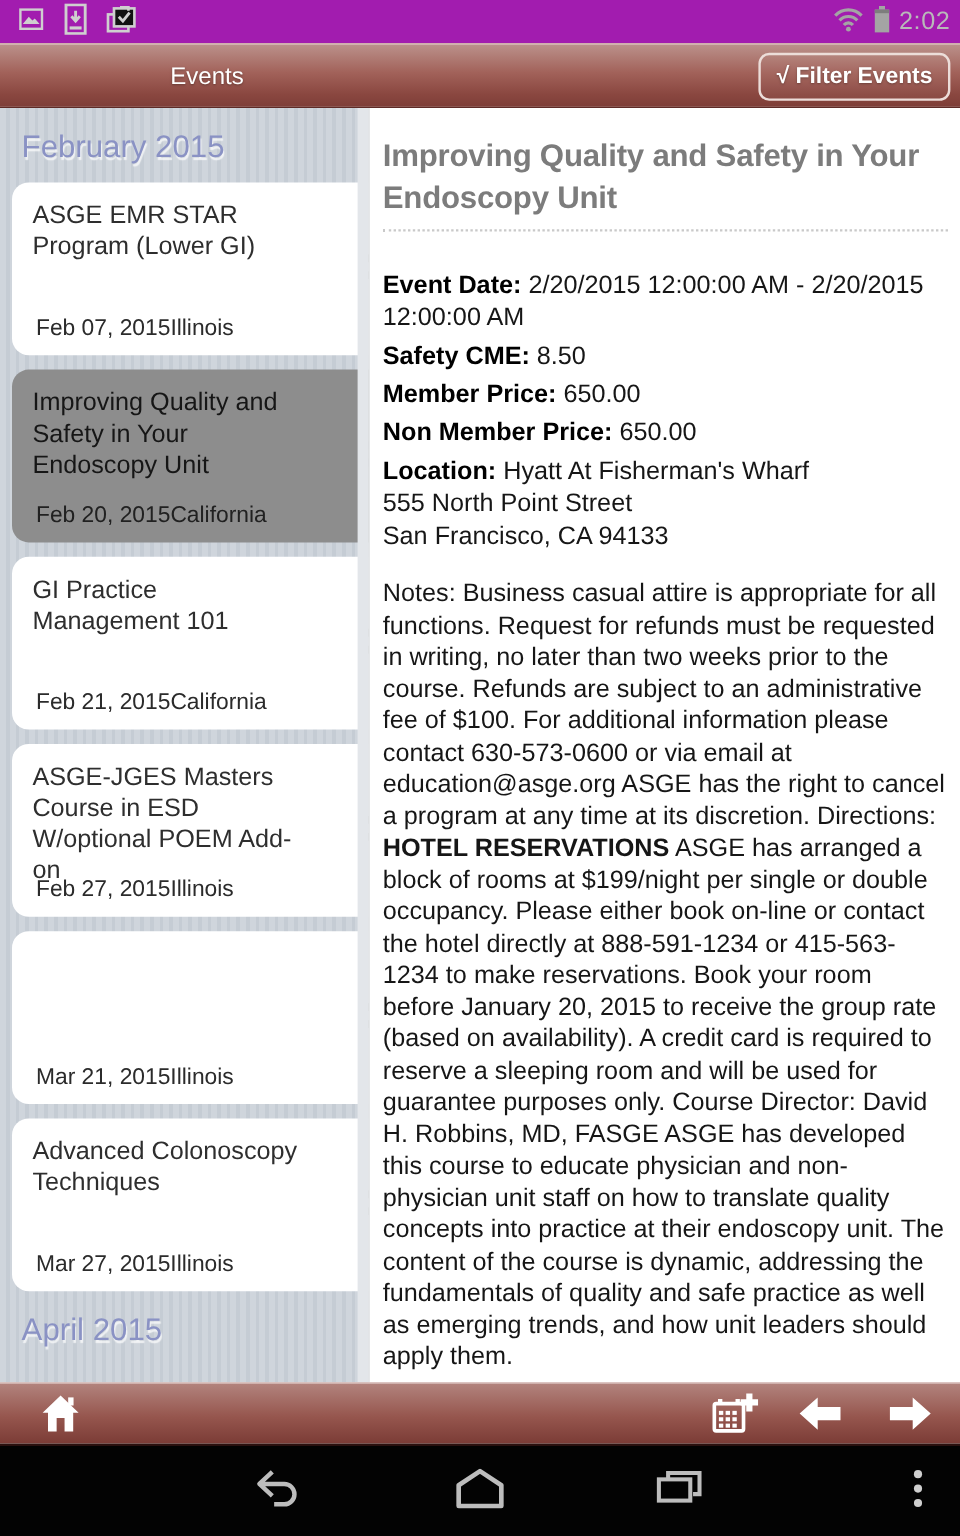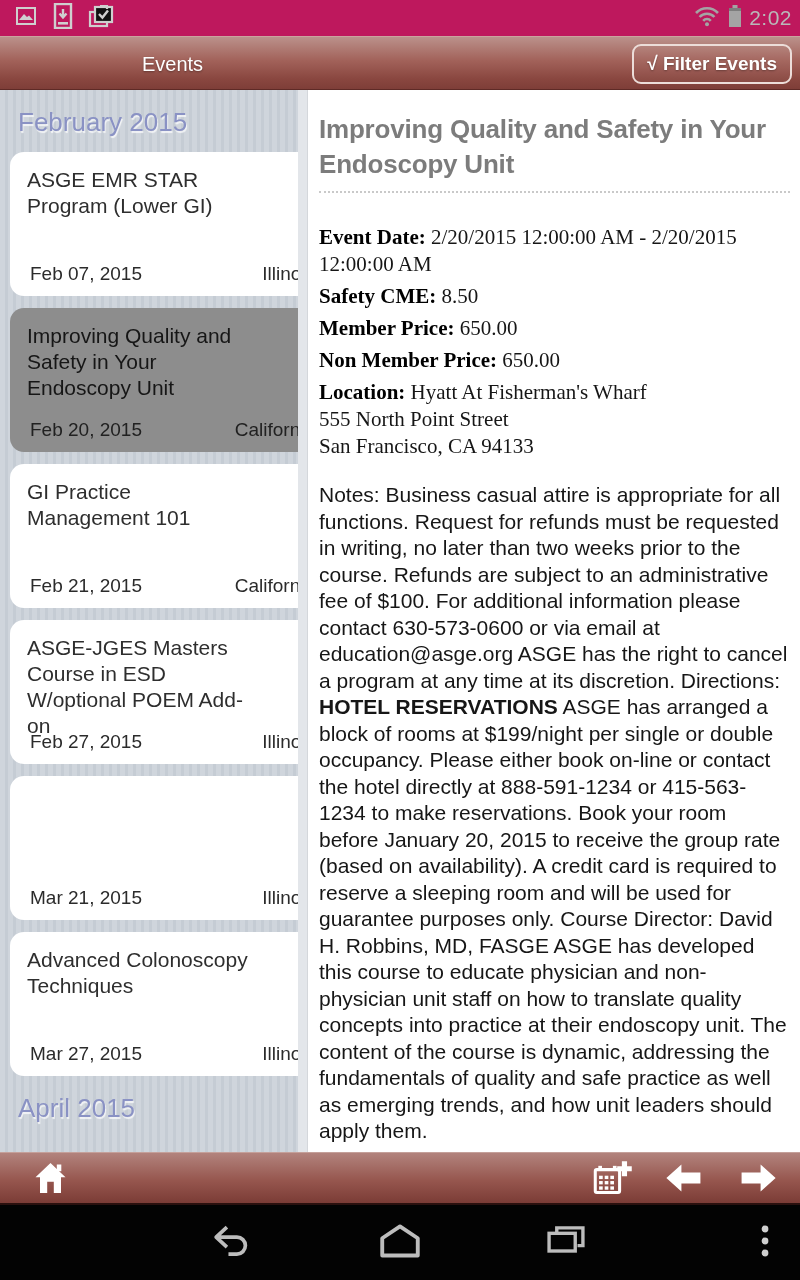--- a/index.html
+++ b/index.html
@@ -1,21 +1,21 @@
 <!DOCTYPE html>
 <html><head>
 <meta charset="utf-8">
 <style>
   * { margin:0; padding:0; box-sizing:border-box; }
   html,body { background:#222; }
   body { font-family:"Liberation Sans", sans-serif; }
   .screen { position:relative; width:800px; height:1280px; margin:0 auto; background:#fff; overflow:hidden; }
 
   
-  .statusbar { position:absolute; top:0; left:0; width:800px; height:36px; background:#be185d;
+  .statusbar { position:absolute; top:0; left:0; width:800px; height:36px; background:#a21caf;
     display:flex; align-items:center; }
   .sb-left { display:flex; align-items:center; gap:14px; padding-left:14px; }
   .sb-right { margin-left:auto; display:flex; align-items:center; gap:7px; padding-right:8px; }
   .sb-time { color:#b9b9b9; font-size:21px; letter-spacing:0.5px; }
 
   
   .appbar { position:absolute; top:36px; left:0; width:800px; height:54px;
     background:linear-gradient(#bb918b, #a2625a 45%, #8a4740 80%, #7e3e38);
     border-top:1px solid #caa49e; border-bottom:1px solid #5e2a26; }
   .appbar-title { position:absolute; top:0; left:0; width:345px; height:54px;
@@ -38,29 +38,29 @@
   .event-card { position:relative; width:323px; height:144px; margin:0 0 12px 10px;
     background:#fff; border-radius:14px; cursor:pointer; }
   .event-card.selected { background:#8d8d8d; }
   .card-title { padding:15px 76px 0 17px; font-size:21px; line-height:26px; color:#2e2e2e; }
   .event-card.selected .card-title { color:#161616; }
   .card-chevron { position:absolute; right:16px; top:50%; width:17px; height:17px;
     border-top:7px solid #9a9a9a; border-right:7px solid #9a9a9a;
     transform:translateY(-60%) rotate(45deg); border-radius:2px; }
   .event-card.selected .card-chevron { border-color:#a6a6a6; }
   .card-bottom { position:absolute; left:20px; right:18px; bottom:11px;
-    display:flex; justify-content:space-between; font-size:19px; color:#2b2b2b; }
+    display:flex; justify-content:flex-start; font-size:19px; color:#2b2b2b; }
   .event-card.selected .card-bottom { color:#212121; }
 
   
   .detail { position:relative; flex:1; height:100%; background:#fff; overflow:hidden;
     padding:22px 10px 0 11px; border-left:1px solid #d4d7db; }
   .detail-title { font-size:26px; font-weight:bold; color:#7c7c7c; line-height:35px; letter-spacing:-0.2px; }
   .detail-divider { border:none; border-bottom:2px dotted #c9c9c9; margin:9px 0 0 0; }
-  .detail-fields { margin-top:31px;font-family:Liberation Serif, serif; }
+  .detail-fields { margin-top:31px; }
   .detail-field { font-size:21px; line-height:27px; color:#161616; margin-bottom:5px; white-space:pre-line; }
   .detail-field b { color:#000; }
   .detail-notes { margin-top:22px; font-size:21px; line-height:26.5px; color:#161616; }
 
   
   .toolbar { position:absolute; top:1152px; left:0; width:800px; height:53px;
     background:linear-gradient(#b2837d, #96564e 55%, #7b3c36);
     border-top:1px solid #c5a09a; border-bottom:2px solid #2a100e;
     display:flex; align-items:center; }
   .tb-home { margin-left:32px; }

